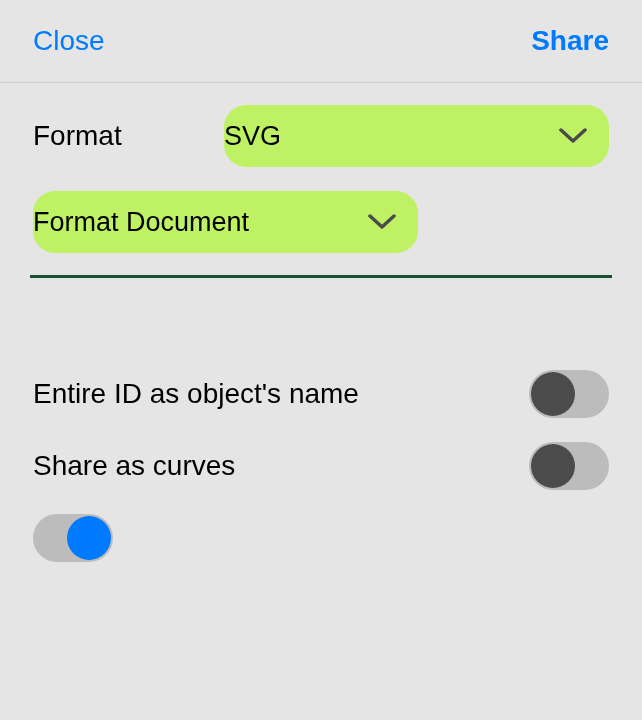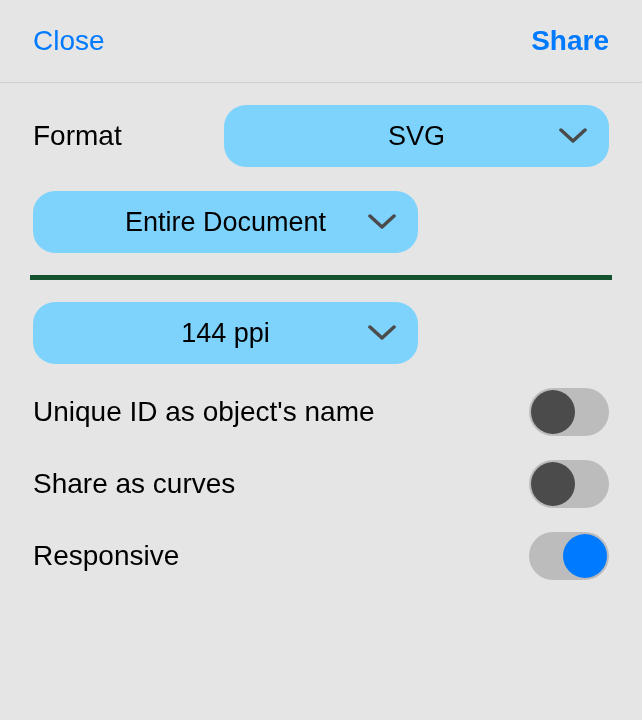--- a/index.html
+++ b/index.html
@@ -31,41 +31,40 @@
       user-select: none;
     }
     .header-btn.share {
       font-weight: 600;
       margin-left: 40px;
     }
     .section {
       padding: 0 30px;
     }
     .section-inner {
-      border-bottom: 5px solid #14532d;
+      border-bottom: 3px solid #14532d;
       padding: 10px 0;
     }
     .row {
       display: flex;
       align-items: center;
       justify-content: space-between;
       min-height: 70px;
       padding: 12px 3px;
     }
     .row-label {
       font-size: 28px;
       color: #000;
       font-weight: 400;
     }
     .select-pill {
       display: flex;
       align-items: center;
-      justify-content: center;
       position: relative;
-      background: #7dd3fc;
+      background: #bef264;
       border-radius: 22px;
       height: 62px;
       width: 385px;
       cursor: pointer;
       user-select: none;
     }
     .select-value {
       font-size: 27px;
       color: #000;
       font-weight: 400;
@@ -128,55 +127,46 @@
         <span class="select-value">SVG</span>
         <span class="chevron-wrap">
           <svg viewBox="0 0 28 16" fill="none">
               <path d="M2 2 L14 13 L26 2" stroke="#4b4b4b" stroke-width="3.5" stroke-linecap="round" stroke-linejoin="round"></path>
             </svg>
         </span>
       </div>
     </div>
     <div class="row">
       <div class="select-pill">
-        <span class="select-value">Entire Document</span>
+        <span class="select-value">Format Document</span>
         <span class="chevron-wrap">
           <svg viewBox="0 0 28 16" fill="none">
               <path d="M2 2 L14 13 L26 2" stroke="#4b4b4b" stroke-width="3.5" stroke-linecap="round" stroke-linejoin="round"></path>
             </svg>
         </span>
       </div>
     </div>
   </div>
 </div>
 
 <div class="section">
   <div style="padding: 10px 0;">
     <div class="row">
-      <div class="select-pill">
-        <span class="select-value">144 ppi</span>
-        <span class="chevron-wrap">
-          <svg viewBox="0 0 28 16" fill="none">
-              <path d="M2 2 L14 13 L26 2" stroke="#4b4b4b" stroke-width="3.5" stroke-linecap="round" stroke-linejoin="round"></path>
-            </svg>
-        </span>
-      </div>
     </div>
     <div class="row">
-      <span class="row-label">Unique ID as object's name</span>
+      <span class="row-label">Entire ID as object's name</span>
       <div class="toggle off">
         <div class="toggle-knob"></div>
       </div>
     </div>
     <div class="row">
       <span class="row-label">Share as curves</span>
       <div class="toggle off">
         <div class="toggle-knob"></div>
       </div>
     </div>
     <div class="row">
-      <span class="row-label">Responsive</span>
       <div class="toggle on">
         <div class="toggle-knob"></div>
       </div>
     </div>
   </div>
 </div>
 
 </body></html>

